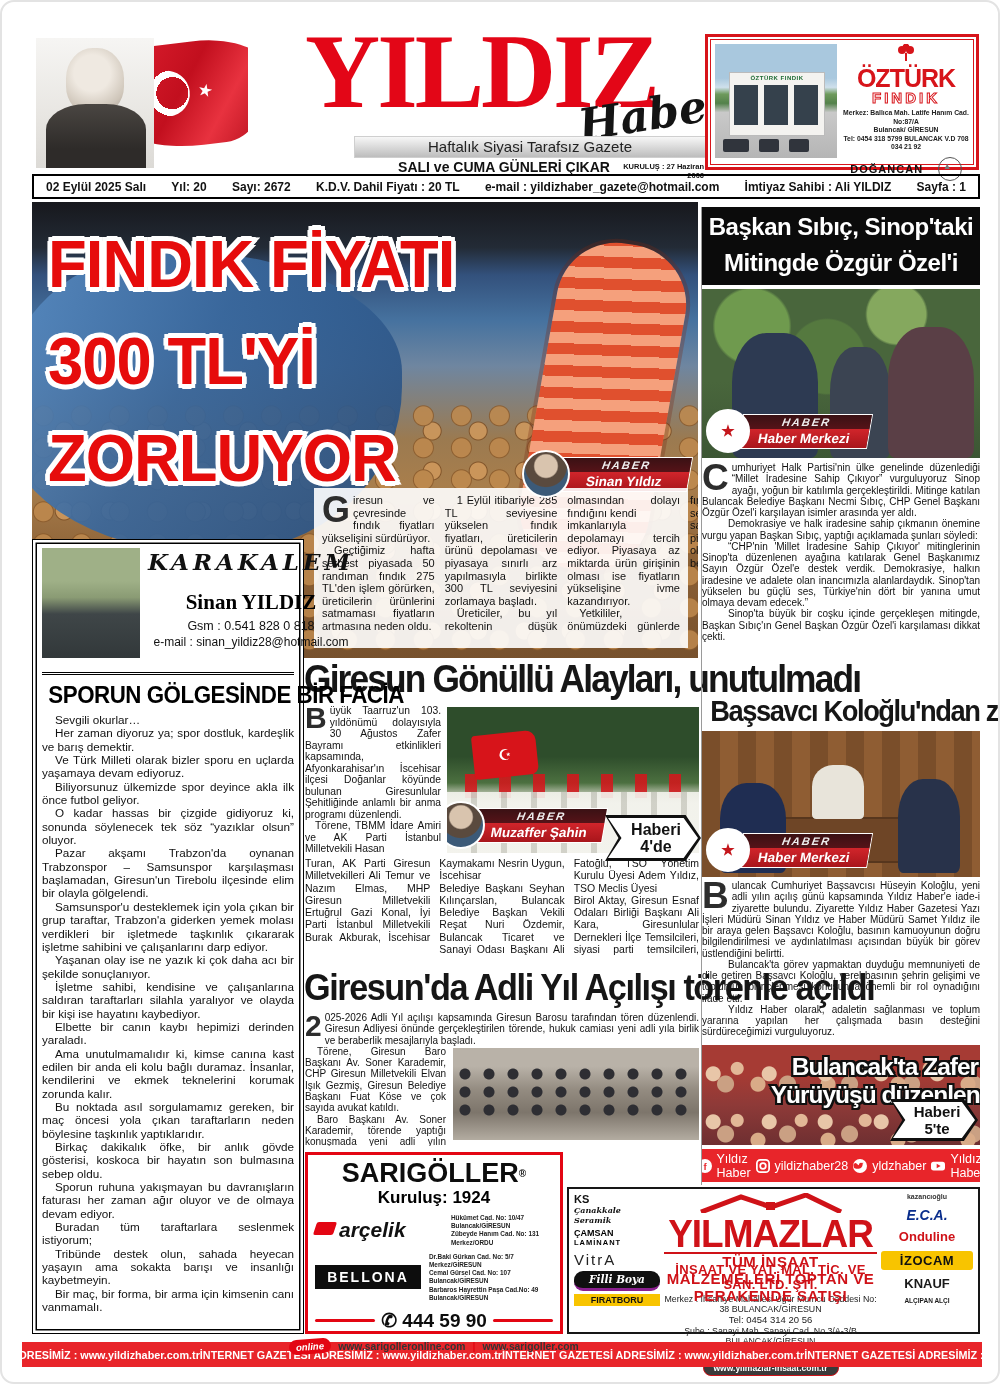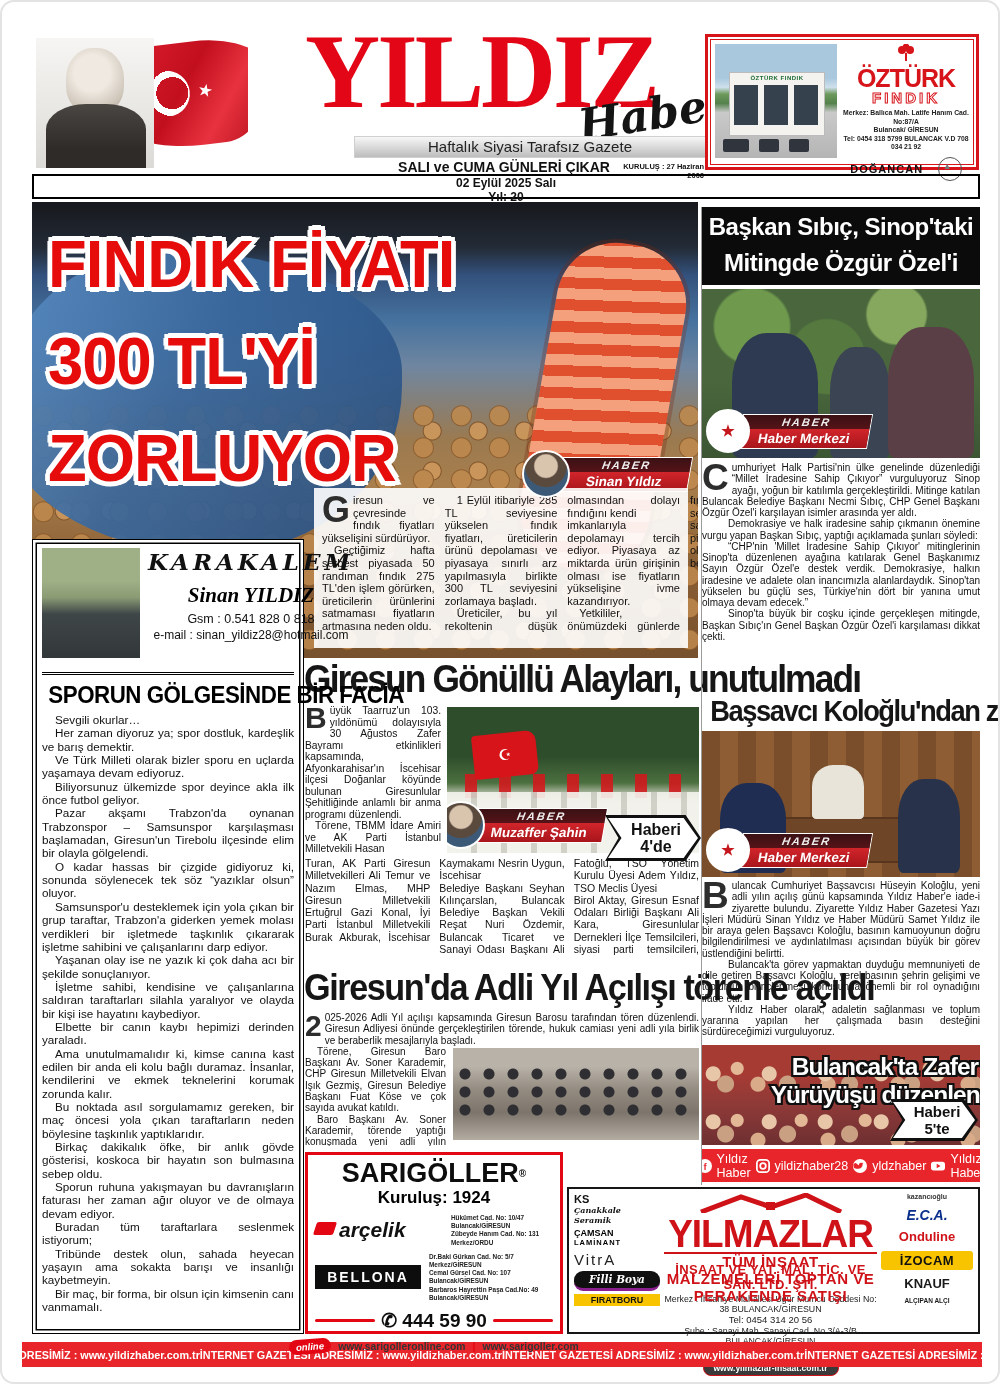--- a/index.html
+++ b/index.html
@@ -43,21 +43,21 @@
   .oz-tree{margin:0 auto;}
   .oz-name{font-size:25px;font-weight:bold;color:#d7141a;letter-spacing:-1px;line-height:24px;}
   .oz-name2{font-size:15px;font-weight:bold;color:#fff;-webkit-text-stroke:1px #d7141a;letter-spacing:3px;line-height:16px;}
   .oz-addr{font-size:6.8px;line-height:8.5px;color:#222;margin-top:3px;font-weight:bold;}
   .oz-row{display:flex;justify-content:space-around;align-items:center;margin-top:5px;}
   .oz-dogancan{font-size:11px;font-weight:bold;color:#111;letter-spacing:1px;}
   .oz-seal{width:22px;height:22px;border:1.5px solid #555;border-radius:50%;position:relative;}
   .oz-seal:before{content:"▲";position:absolute;left:4px;top:3px;font-size:9px;color:#777;}
   
   .dateline{left:30px;top:172px;width:948px;height:25px;border:2px solid #000;box-sizing:border-box;
-        display:flex;align-items:center;justify-content:space-between;padding:0 12px;font-size:12px;font-weight:bold;color:#111;flex-direction:column;}
+        display:flex;align-items:center;justify-content:space-between;padding:0 12px;font-size:12px;font-weight:bold;color:#111;}
   
   .lead{left:30px;top:200px;width:666px;height:456px;overflow:hidden;
         background:linear-gradient(180deg,#17181d 0%,#232b36 10%,#33517c 16%,#46729f 26%,#6f86a0 36%,#9b7a50 52%,#a87e4c 62%,#8a5f35 80%,#77512d 100%);}
   .lead-nuts{position:absolute;left:0;top:44%;width:100%;height:56%;opacity:.85;
         background-image:radial-gradient(circle at 30% 40%,#c08a4e 0 9px,#8a5a2b 10px,transparent 11px),
                          radial-gradient(circle at 70% 70%,#d19a5d 0 8px,#7c4e24 9px,transparent 10px);
         background-size:38px 32px,46px 40px;}
   .lead-tarp{position:absolute;left:-30px;top:50px;width:400px;height:300px;opacity:.92;
         background:linear-gradient(120deg,#5c8fc5 0%,#39679c 45%,#274e7e 100%);
         border-radius:40% 55% 45% 50%/50% 40% 55% 45%;}
@@ -94,21 +94,21 @@
   .ab-text{position:absolute;inset:0;display:flex;flex-direction:column;align-items:center;justify-content:center;
         font-weight:bold;color:#111;font-size:16px;line-height:17px;z-index:2;padding-left:6px;}
   
   .karakalem{left:30px;top:537px;width:272px;height:795px;background:#fff;border:1.5px solid #000;
         box-shadow:inset 0 0 0 2.5px #fff,inset 0 0 0 4px #000;box-sizing:border-box;padding:8px 9px;z-index:5;}
   .kk-head{display:flex;gap:8px;border-bottom:3px double #000;padding-bottom:14px;}
   .kk-photo{width:98px;height:110px;flex:none;
         background:linear-gradient(180deg,#9fb087 0 30%,#8a9b74 45%,#3f4648 60%,#32383a 100%);}
   .kk-meta{flex:1;text-align:center;}
   .kk-script{font-family:"DejaVu Serif",serif;font-style:italic;font-weight:bold;font-size:23px;letter-spacing:4px;color:#111;}
-  .kk-author{font-family:"Liberation Serif",serif;font-style:italic;font-weight:bold;font-size:21px;margin-top:8px;}
+  .kk-author{font-family:"Liberation Serif",serif;font-weight:bold;font-size:21px;margin-top:15px;}
   .kk-gsm{font-size:12.5px;margin-top:4px;color:#111;}
   .kk-mail{font-size:12px;margin-top:2px;color:#111;}
   .kk-title{text-align:center;font-weight:bold;font-size:23.5px;letter-spacing:-.5px;margin:7px 0 4px;
         transform:scaleX(.95);transform-origin:center;white-space:nowrap;}
   .kk-body{font-size:11.7px;line-height:13.35px;text-align:justify;color:#111;overflow:hidden;height:598px;}
   .kk-body p{margin:0;text-indent:13px;}
   
   .vline{width:1px;background:#9a9a9a;}
   .gonullu-hl{left:302px;top:656px;width:396px;font-weight:bold;font-size:38px;letter-spacing:-2px;color:#161616;
         transform:scaleX(.93);transform-origin:left;white-space:nowrap;}
@@ -322,33 +322,33 @@
         <div class="kk-gsm">Gsm : 0.541 828 0 818</div>
         <div class="kk-mail">e-mail : sinan_yildiz28@hotmail.com</div>
       </div>
     </div>
     <div class="kk-title">SPORUN GÖLGESİNDE BİR FACİA</div>
     <div class="kk-body">
         <p>Sevgili okurlar…</p>
         <p>Her zaman diyoruz ya; spor dostluk, kardeşlik ve barış demektir.</p>
         <p>Ve Türk Milleti olarak bizler sporu en uçlarda yaşamaya devam ediyoruz.</p>
         <p>Biliyorsunuz ülkemizde spor deyince akla ilk önce futbol geliyor.</p>
+        <p>O kadar hassas bir çizgide gidiyoruz ki, sonunda söylenecek tek söz “yazıklar olsun” oluyor.</p>
         <p>Pazar akşamı Trabzon'da oynanan Trabzonspor – Samsunspor karşılaşması başlamadan, Giresun'un Tirebolu ilçesinde elim bir olayla gölgelendi.</p>
-        <p>O kadar hassas bir çizgide gidiyoruz ki, sonunda söylenecek tek söz “yazıklar olsun” oluyor.</p>
         <p>Samsunspor'u desteklemek için yola çıkan bir grup taraftar, Trabzon'a giderken yemek molası verdikleri bir işletmede taşkınlık çıkararak işletme sahibini ve çalışanlarını darp ediyor.</p>
         <p>Yaşanan olay ise ne yazık ki çok daha acı bir şekilde sonuçlanıyor.</p>
         <p>İşletme sahibi, kendisine ve çalışanlarına saldıran taraftarları silahla yaralıyor ve olayda bir kişi ise hayatını kaybediyor.</p>
         <p>Elbette bir canın kaybı hepimizi derinden yaraladı.</p>
         <p>Ama unutulmamalıdır ki, kimse canına kast edilen bir anda eli kolu bağlı duramaz. İnsanlar, kendilerini ve ekmek teknelerini korumak zorunda kalır.</p>
         <p>Bu noktada asıl sorgulamamız gereken, bir maç öncesi yola çıkan taraftarların neden böylesine taşkınlık yaptıklarıdır.</p>
         <p>Birkaç dakikalık öfke, bir anlık gövde gösterisi, koskoca bir hayatın son bulmasına sebep oldu.</p>
         <p>Sporun ruhuna yakışmayan bu davranışların faturası her zaman ağır oluyor ve de olmaya devam ediyor.</p>
         <p>Buradan tüm taraftarlara seslenmek istiyorum;</p>
         <p>Tribünde destek olun, sahada heyecan yaşayın ama sokakta barışı ve insanlığı kaybetmeyin.</p>
-        <p>Bir maç, bir forma, bir olsun için kimsenin canı yanmamalı.</p>
+        <p>Bir maç, bir forma, bir arma için kimsenin canı yanmamalı.</p>
       </div>
   </div>
 
   <div class="abs gonullu-hl">Giresun Gönüllü Alayları, unutulmadı</div>
   <div class="abs gonullu">
     <div class="gon-photo">
       <div class="gon-flags"></div>
       <div class="gon-stones"></div>
       <div class="gon-bigflag">☪</div>
       <div class="haber-badge" style="left:-10px;bottom:4px;">

